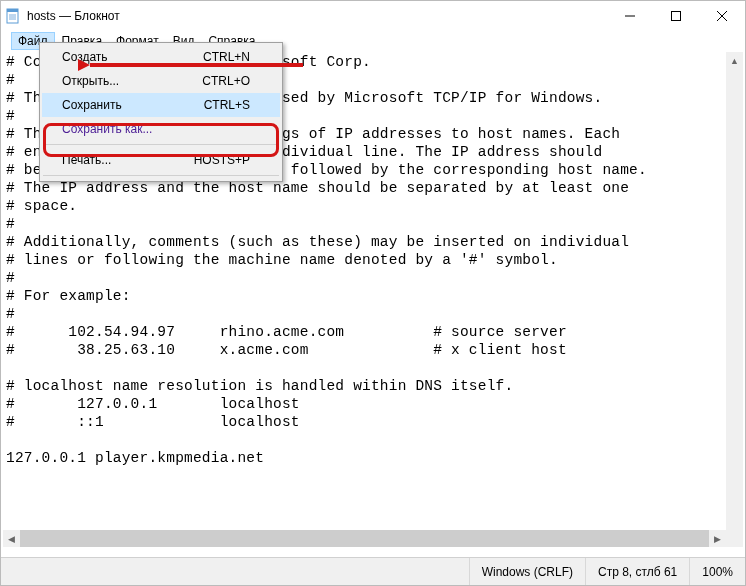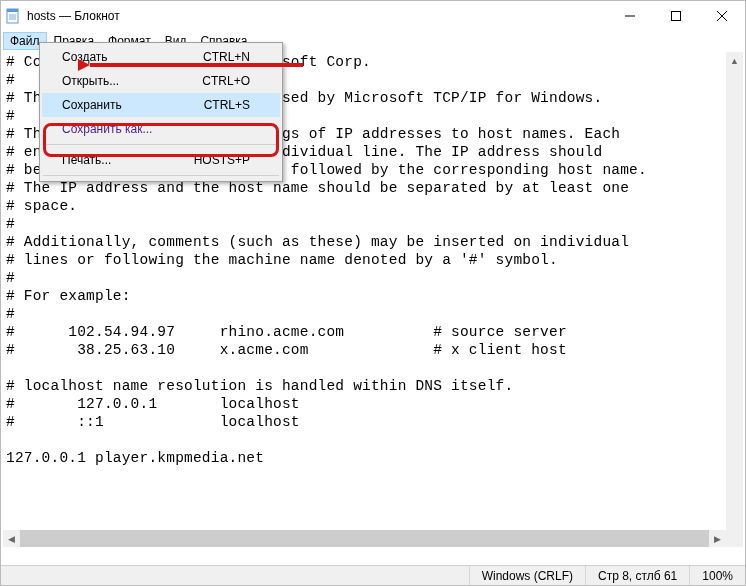--- a/index.html
+++ b/index.html
@@ -2,38 +2,38 @@
 <html><head>
 <meta charset="utf-8">
 <style>
 * { margin: 0; padding: 0; box-sizing: border-box; }
 body { font-family: "Segoe UI", Tahoma, sans-serif; font-size: 12px; background: #fff; width: 746px; height: 586px; overflow: hidden; position: relative; border: 1px solid #bbb; }
 .titlebar { height: 30px; display: flex; align-items: center; padding: 0 0 0 4px; background: #fff; }
 .title-icon { width: 16px; height: 16px; margin-right: 6px; display: inline-flex; }
 .title-text { font-size: 12px; flex: 1; }
 .win-controls { display: flex; }
 .win-btn { width: 46px; height: 30px; display: flex; align-items: center; justify-content: center; font-size: 14px; color: #333; }
-.menubar { height: 20px; display: flex; align-items: center; padding: 0 2px; background: #fff; font-size: 12px; }
+.menubar { height: 20px; display: flex; align-items: center; padding: 0 10px; background: #fff; font-size: 12px; }
 .menu-item { padding: 2px 7px; cursor: default; }
 .menu-item.active { background: #cce8ff; border: 1px solid #99d1ff; padding: 1px 6px; }
 .dropdown { position: absolute; left: 38px; top: 41px; width: 244px; background: #f0f0f0; border: 1px solid #a0a0a0; box-shadow: 2px 2px 4px rgba(0,0,0,0.3); z-index: 10; padding: 2px; }
 .dd-item { display: flex; justify-content: space-between; padding: 5px 30px 5px 20px; font-size: 12px; }
 .dd-item.hover { background: #cce8ff; }
 .dd-item.disabled { color: #4c1d95; }
 .dd-sep { height: 1px; background: #d0d0d0; margin: 3px 1px; }
 .highlight-box { position: absolute; left: 42px; top: 122px; width: 236px; height: 34px; border: 3px solid #d41515; border-radius: 8px; z-index: 20; pointer-events: none; }
 .arrow-svg { position: absolute; left: 77px; top: 54px; z-index: 30; pointer-events: none; }
 .editor { position: absolute; left: 2px; top: 52px; right: 2px; bottom: 38px; font-family: Consolas, "Courier New", monospace; font-size: 14.5px; line-height: 18px; white-space: pre; padding: 0 3px; overflow: hidden; color: #000; letter-spacing: 0.2px; }
 .scrollbar-v { position: absolute; right: 2px; top: 51px; width: 17px; bottom: 55px; background: #f0f0f0; }
 .sb-arrow { height: 17px; display: flex; align-items: center; justify-content: center; color: #666; font-size: 9px; }
 .scrollbar-h { position: absolute; bottom: 38px; left: 2px; right: 19px; height: 17px; background: #f0f0f0; display: flex; }
 .sb-arrow-h { width: 17px; display: flex; align-items: center; justify-content: center; color: #666; font-size: 9px; }
 .sb-thumb-h { flex: 1; background: #cdcdcd; margin: 0; }
 .sb-corner { position: absolute; right: 2px; bottom: 38px; width: 17px; height: 17px; background: #f0f0f0; }
-.statusbar { position: absolute; bottom: 0; left: 0; right: 0; height: 20px; background: #f0f0f0; border-top: 1px solid #d0d0d0; display: flex; font-size: 12px; align-items: center; }
+.statusbar { position: absolute; bottom: 0; left: 0; right: 0; height: 28px; background: #f0f0f0; border-top: 1px solid #d0d0d0; display: flex; font-size: 12px; align-items: center; }
 .status-seg { padding: 0 12px; border-left: 1px solid #d8d8d8; height: 100%; display: flex; align-items: center; }
 .status-spacer { flex: 1; }
 </style>
 </head>
 <body>
 
 <div class="titlebar">
   <span class="title-icon">
     <svg width="16" height="16" viewBox="0 0 16 16">
         <rect x="2" y="1" width="11" height="14" fill="#fff" stroke="#5b9bd5" stroke-width="1"></rect>

